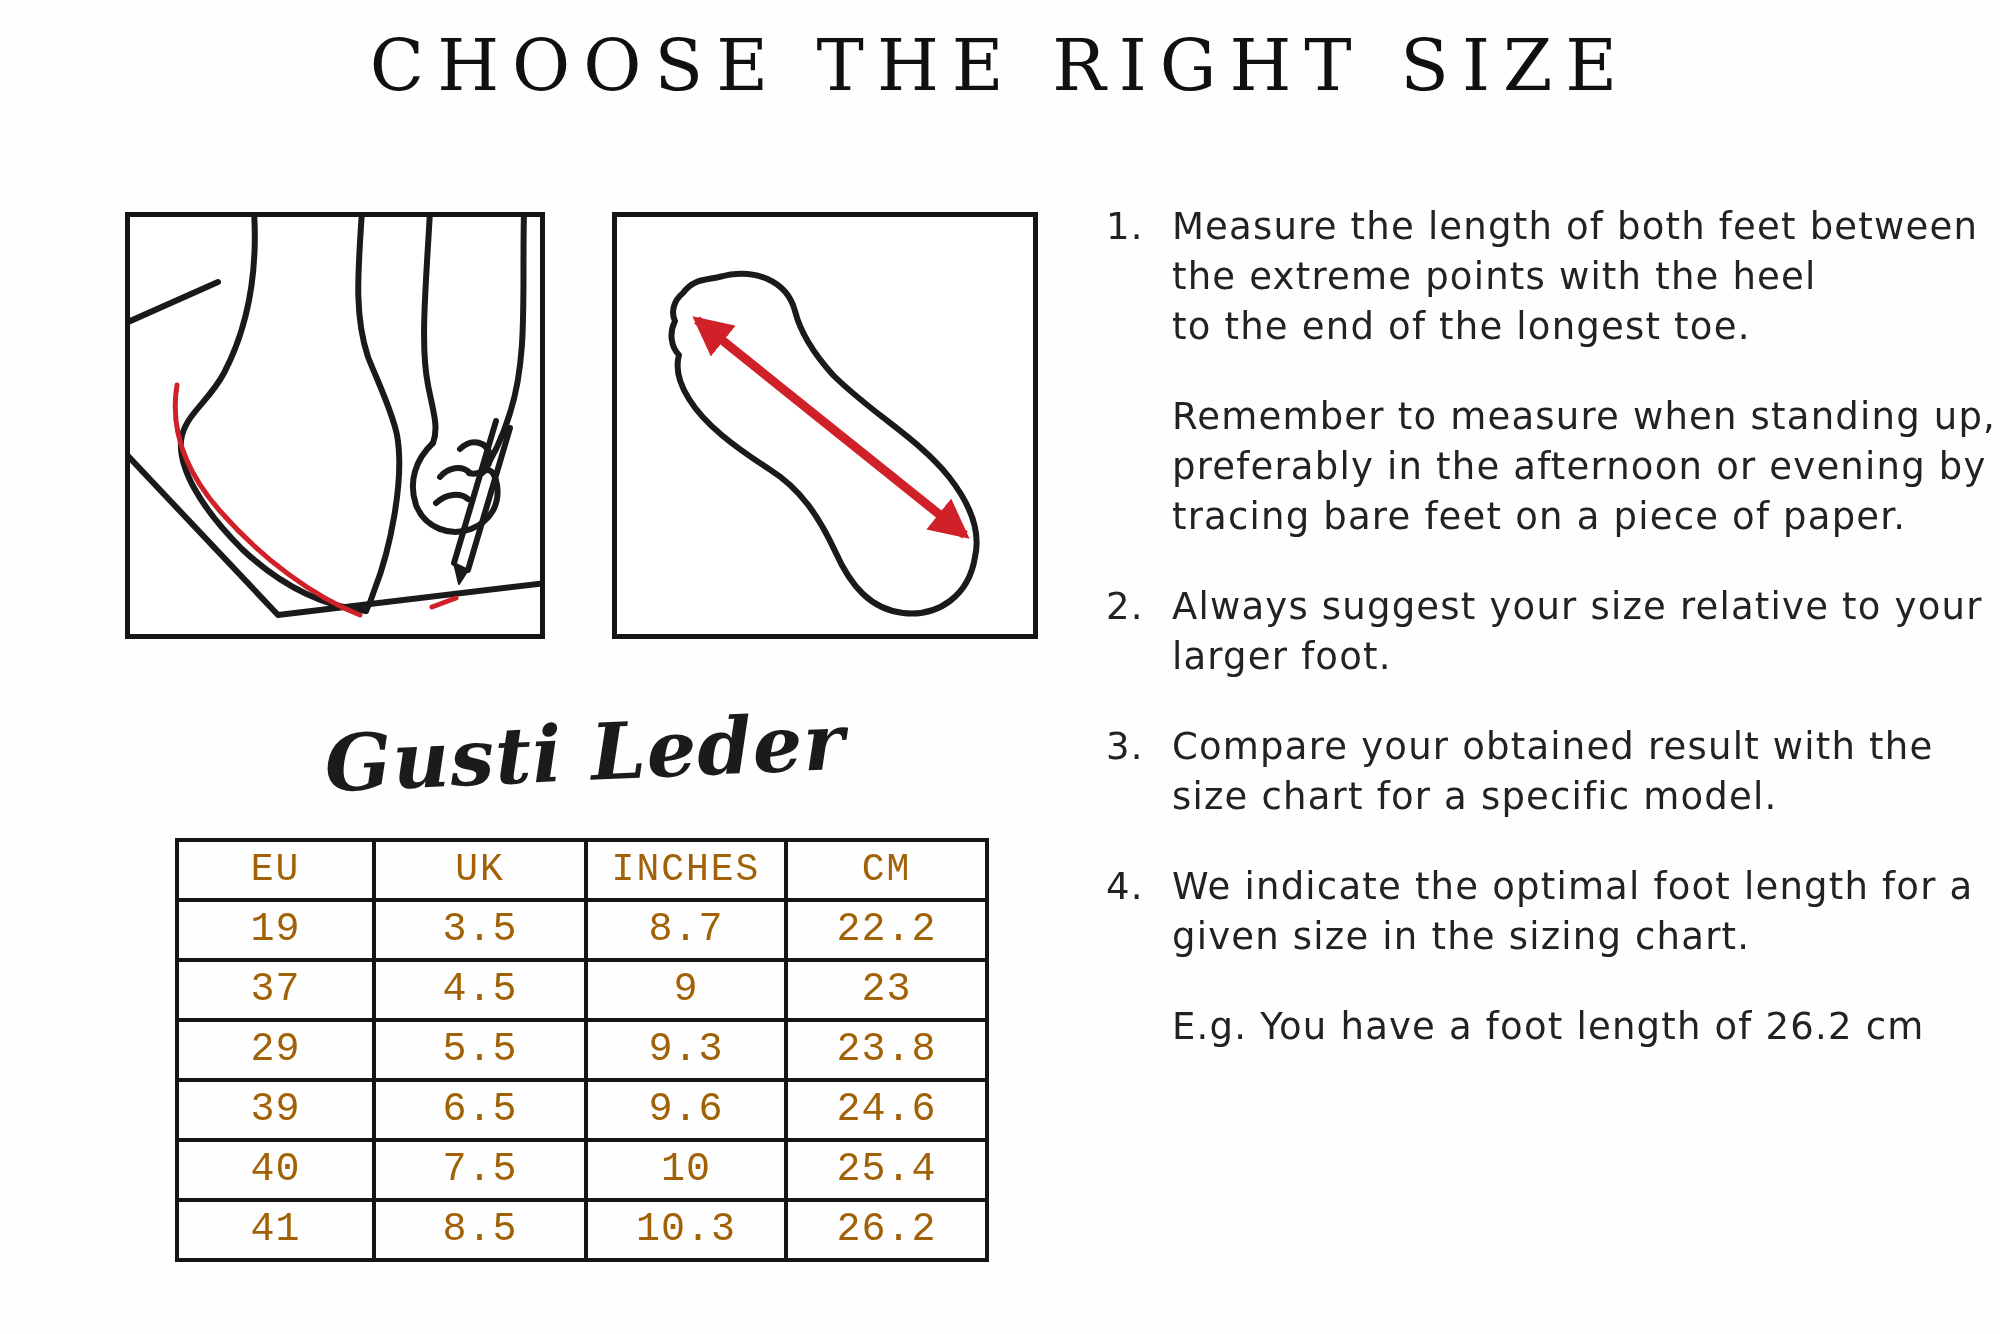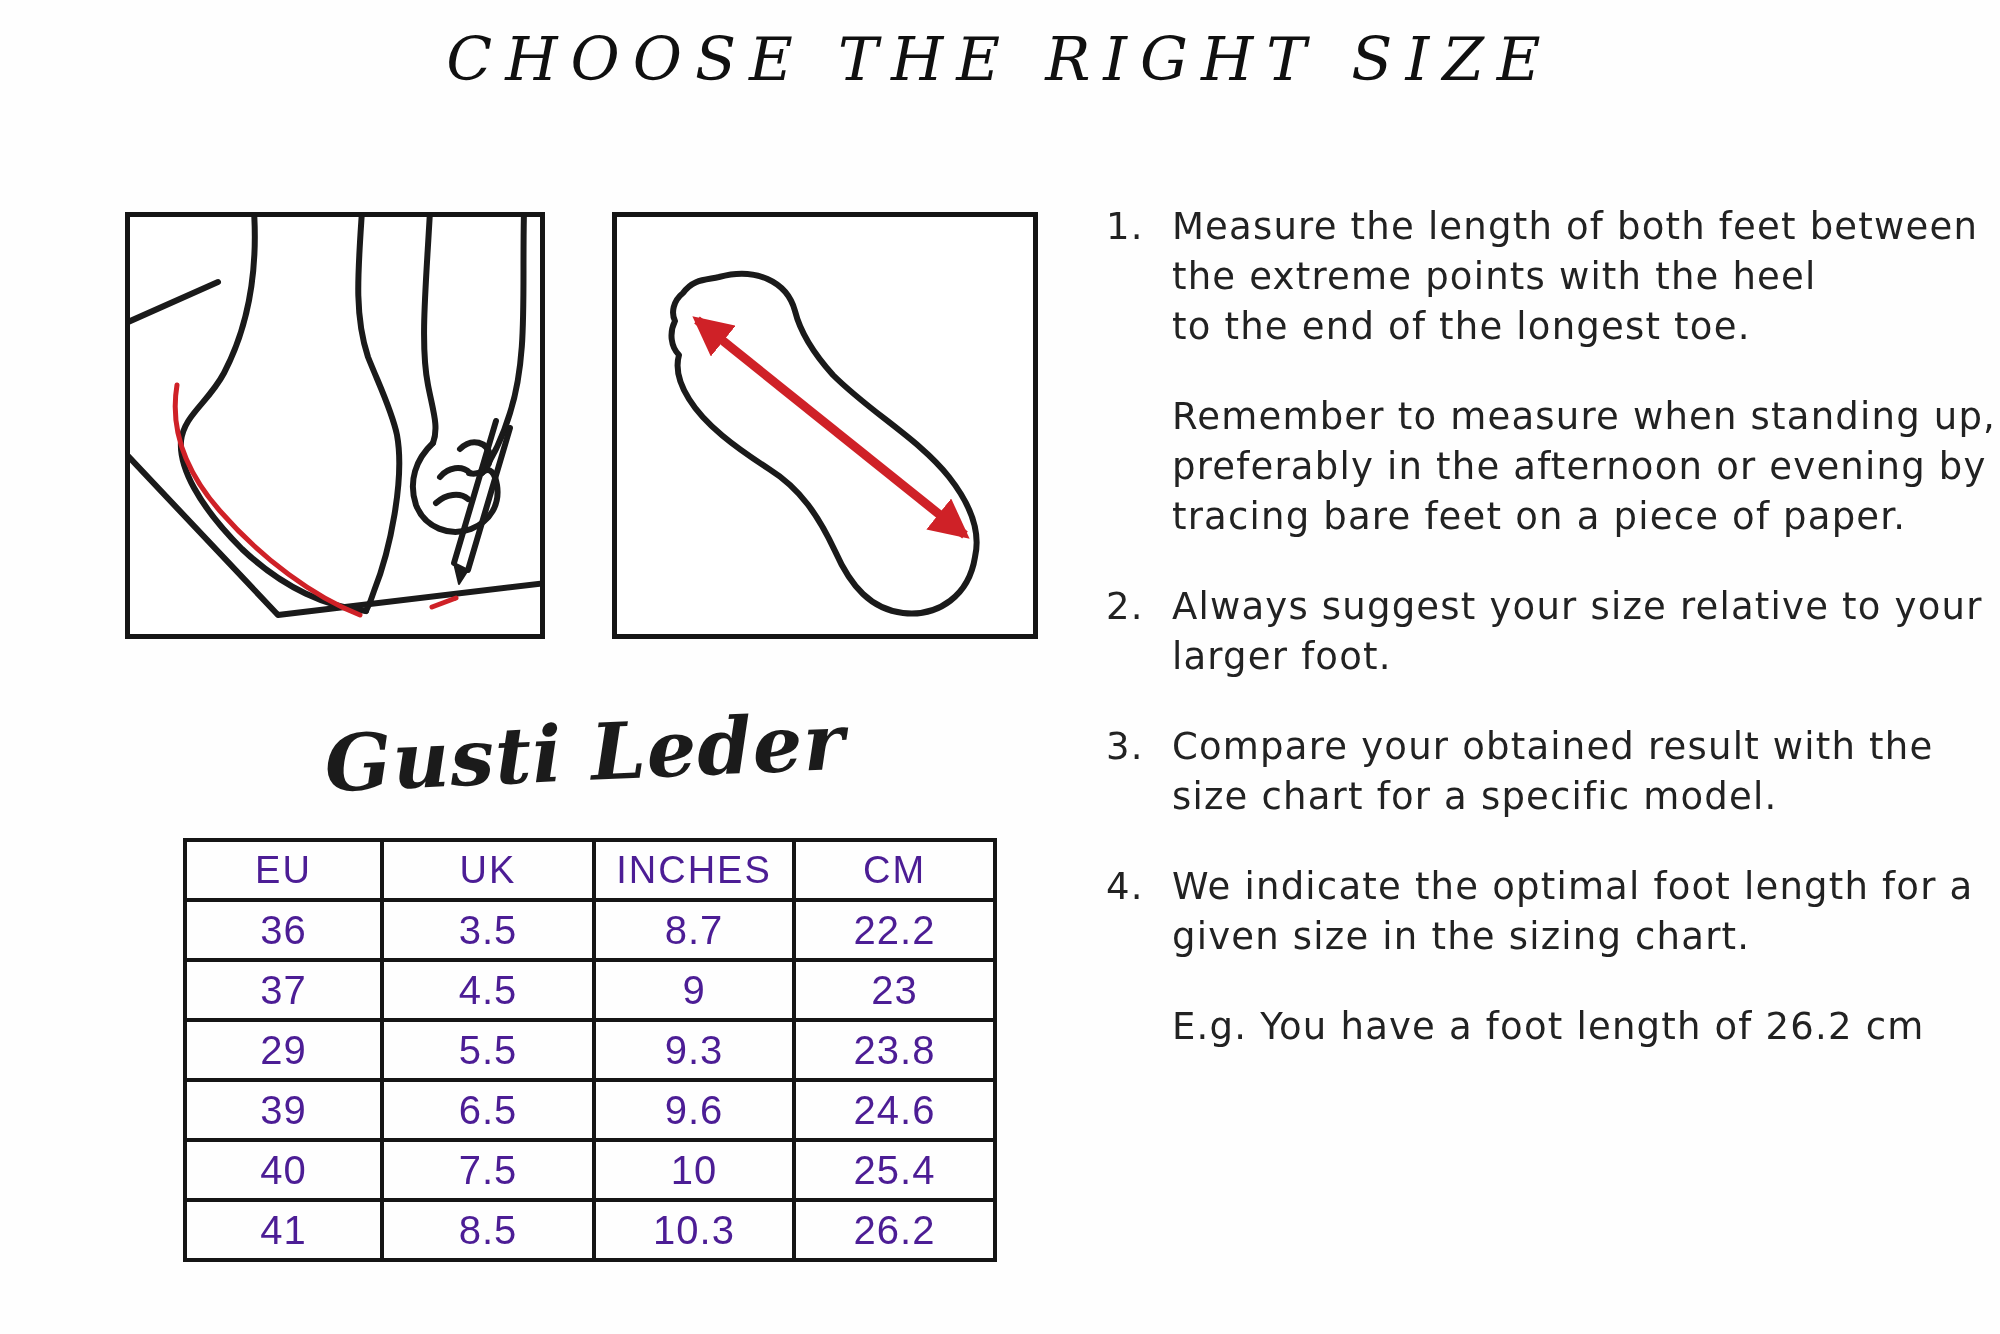--- a/index.html
+++ b/index.html
@@ -2,40 +2,40 @@
 <html style="--accent: #cf2127; --line: #1a1a1a;"><head>
 <meta charset="utf-8">
 <style>
   :root{ --accent:#cf2127; --line:#1a1a1a; }
   html,body{margin:0;padding:0;background:#ffffff;}
   .page{position:relative;width:2000px;height:1334px;background:#fefefe;overflow:hidden;
         font-family:"DejaVu Sans",sans-serif;color:#212121;}
 
   
   .title{position:absolute;top:24px;left:0;width:100%;text-align:center;
-         font-family:"DejaVu Serif",serif;font-size:60px;font-weight:500;
-         letter-spacing:13px;color:#101010;white-space:nowrap;font-style:italic;}
+         font-family:"DejaVu Serif",serif;font-size:71px;font-weight:500;
+         letter-spacing:13px;color:#101010;white-space:nowrap;}
 
   
   .figbox{position:absolute;border:5px solid #151515;background:#ffffff;box-sizing:border-box;}
   .fig1{left:125px;top:212px;width:420px;height:427px;}
   .fig2{left:612px;top:212px;width:426px;height:427px;}
   .figbox svg{display:block;width:100%;height:100%;}
 
   
   .logo{position:absolute;left:340px;top:672px;width:490px;height:160px;
         display:flex;align-items:center;justify-content:center;
         font-family:"DejaVu Serif",serif;font-style:italic;font-weight:700;
         font-size:78px;color:#1b1b1b;transform:rotate(-2.5deg);letter-spacing:1px;
         white-space:nowrap;}
 
   
-  .size-table{position:absolute;left:183px;top:838px;border-collapse:collapse;
+  .size-table{position:absolute;left:175px;top:838px;border-collapse:collapse;
               table-layout:fixed;width:810px;
-              font-family:Liberation Sans, sans-serif;color:#4c1d95;}
+              font-family:Liberation Mono, monospace;color:#a16207;}
   .size-table th,.size-table td{border:4px solid #151515;text-align:center;
               height:60px;padding:0;font-size:40px;font-weight:400;line-height:1;
               letter-spacing:1px;box-sizing:border-box;}
   .size-table th{font-size:38px;letter-spacing:2px;}
 
   
   .instructions{position:absolute;left:1106px;top:202px;width:830px;}
   .instr{display:flex;margin-bottom:40px;font-size:37px;line-height:50px;
          letter-spacing:1.2px;color:#222222;}
   .instr .num{flex:none;width:66px;}
@@ -114,21 +114,21 @@
     <thead>
         <tr id="size-header">
           <th>EU</th>
           <th>UK</th>
           <th>INCHES</th>
           <th>CM</th>
         </tr>
       </thead>
     <tbody id="size-body">
         <tr>
-          <td>36</td>
+          <td>19</td>
           <td>3.5</td>
           <td>8.7</td>
           <td>22.2</td>
         </tr>
         <tr>
           <td>37</td>
           <td>4.5</td>
           <td>9</td>
           <td>23</td>
         </tr>

